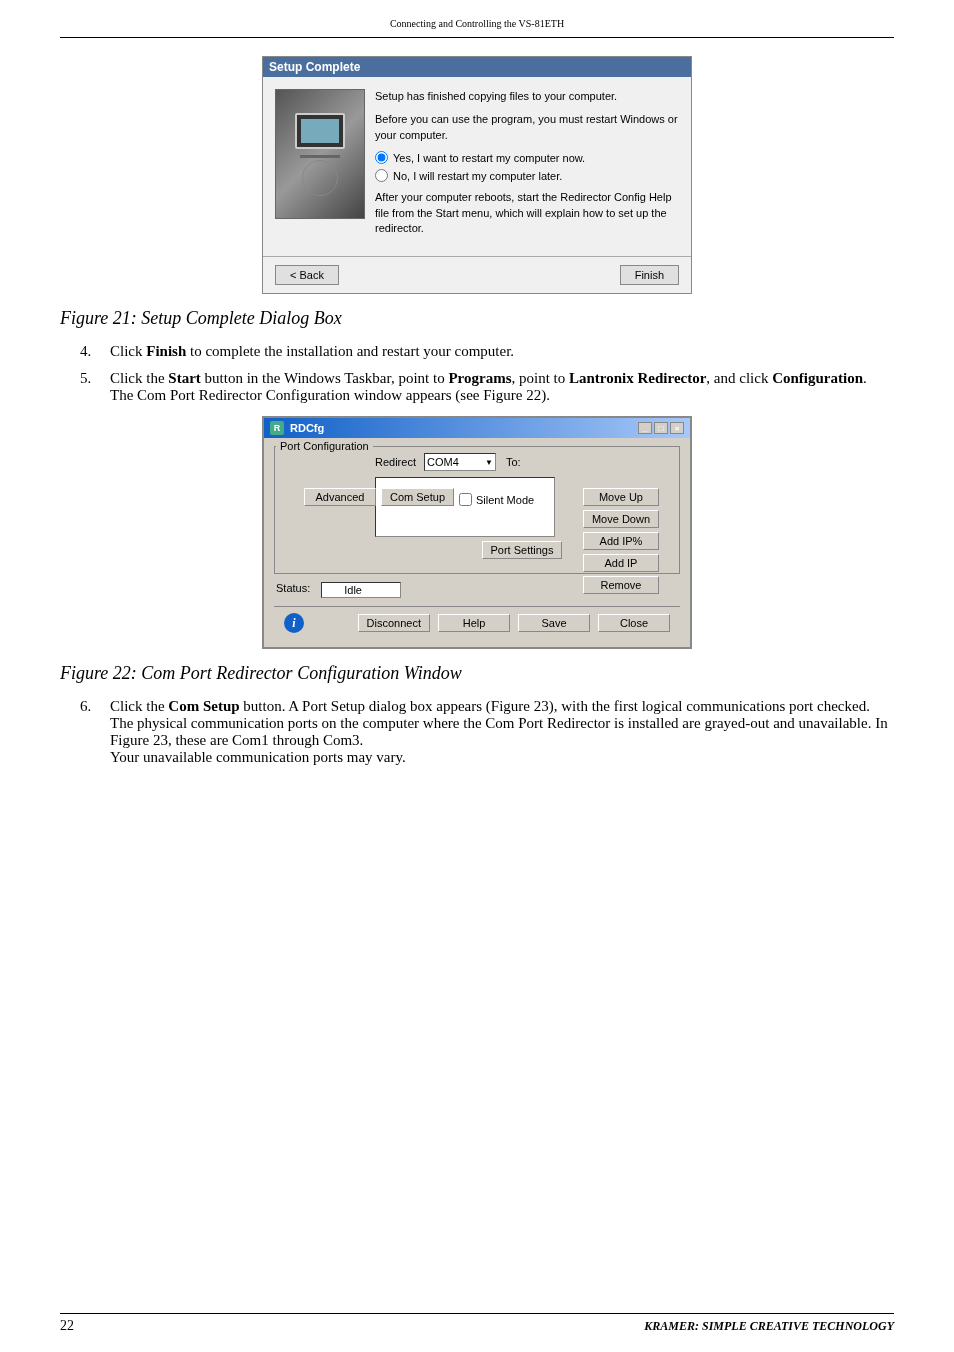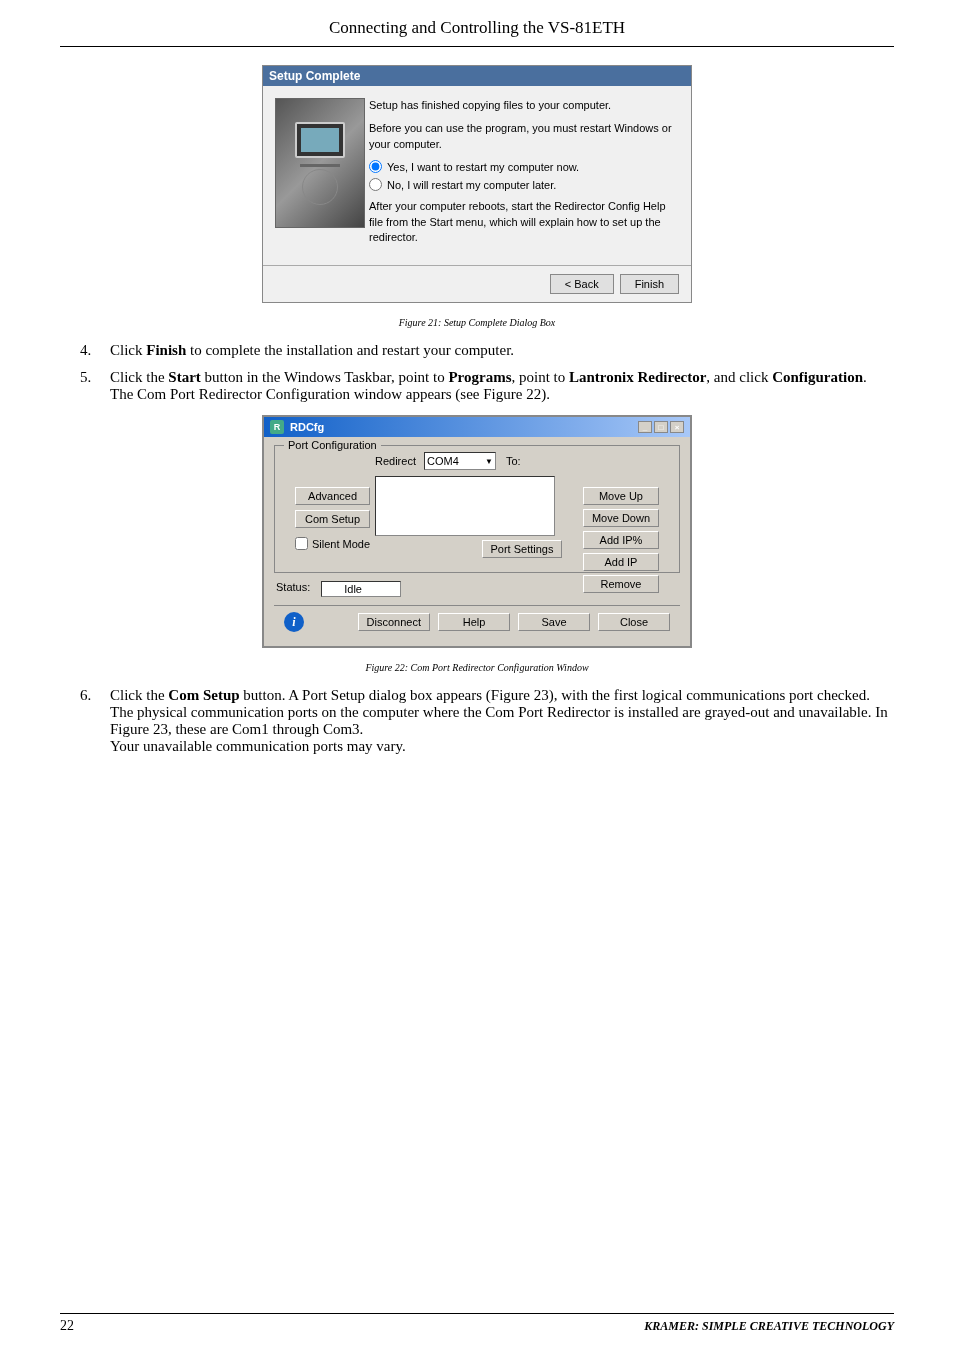--- a/index.html
+++ b/index.html
@@ -17,21 +17,21 @@
       width: 954px;
       min-height: 1352px;
       padding: 0 60px;
       position: relative;
     }
 
     
     .page-header {
       text-align: center;
       padding: 18px 0 8px 0;
-      font-size: 17px;
+      font-size: 10px;
       border-bottom: 1.5px solid #000;
       margin-bottom: 18px;
     }
 
     
     .dialog-box-21 {
       border: 1.5px solid #888;
       width: 430px;
       margin: 0 auto 8px auto;
       background: #f0f0f0;
@@ -41,21 +41,21 @@
       color: #ffffff;
       font-size: 12px;
       font-family: Arial, sans-serif;
       font-weight: bold;
       padding: 3px 6px;
     }
     .dialog-body-21 {
       display: flex;
       padding: 12px;
       background: #f0f0f0;
-      gap: 4px;
+      gap: 10px;
     }
     .dialog-img-21 {
       width: 90px;
       min-width: 90px;
       height: 130px;
       background: #888;
       position: relative;
       overflow: hidden;
       border: 1px solid #666;
     }
@@ -103,41 +103,41 @@
       display: flex;
       align-items: center;
       margin-bottom: 5px;
       font-size: 11px;
     }
     .radio-row input[type=radio] {
       margin-right: 5px;
     }
     .dialog-footer-21 {
       display: flex;
-      justify-content: flex-end;
+      justify-content: space-between;
       padding: 8px 12px;
       border-top: 1px solid #aaa;
       gap: 6px;
       background: #f0f0f0;
     }
     .dlg-btn {
       font-family: Arial, sans-serif;
       font-size: 11px;
       padding: 3px 14px;
       background: #e0e0e0;
       border: 1px solid #888;
       cursor: pointer;
       min-width: 52px;
     }
 
     
     .figure-caption {
-      text-align: center;
+      text-align: left;
       font-style: italic;
-      font-size: 10px;
+      font-size: 18px;
       margin: 14px 0 14px 0;
     }
     .list-item {
       display: flex;
       gap: 10px;
       margin-bottom: 10px;
       padding-left: 20px;
     }
     .list-num {
       min-width: 20px;
@@ -203,21 +203,21 @@
     }
     .port-config-group {
       border: 1px solid #888;
       padding: 6px 10px 10px 10px;
       margin-bottom: 8px;
       position: relative;
     }
     .port-config-legend {
       position: absolute;
       top: -7px;
-      left: 9px;
+      left: 1px;
       background: #d4d0c8;
       padding: 0 4px;
       font-size: 11px;
     }
     .redirect-label {
       margin-right: 4px;
     }
     .com-select {
       border: 1px inset #888;
       background: #fff;
@@ -233,25 +233,26 @@
       position: absolute;
       right: 2px;
       font-size: 8px;
     }
     .to-label {
       margin: 0 6px;
     }
 
     .left-btns {
       position: absolute;
-      left: 10px;
+      left: 19px;
       top: 35px;
       display: flex;
-      flex-direction: column;
+      flex-direction: row;
       gap: 5px;
+      align-items: flex-end;
     }
     .right-btns {
       position: absolute;
       right: 10px;
       top: 35px;
       display: flex;
       flex-direction: column;
       gap: 4px;
     }
     .win-btn {

